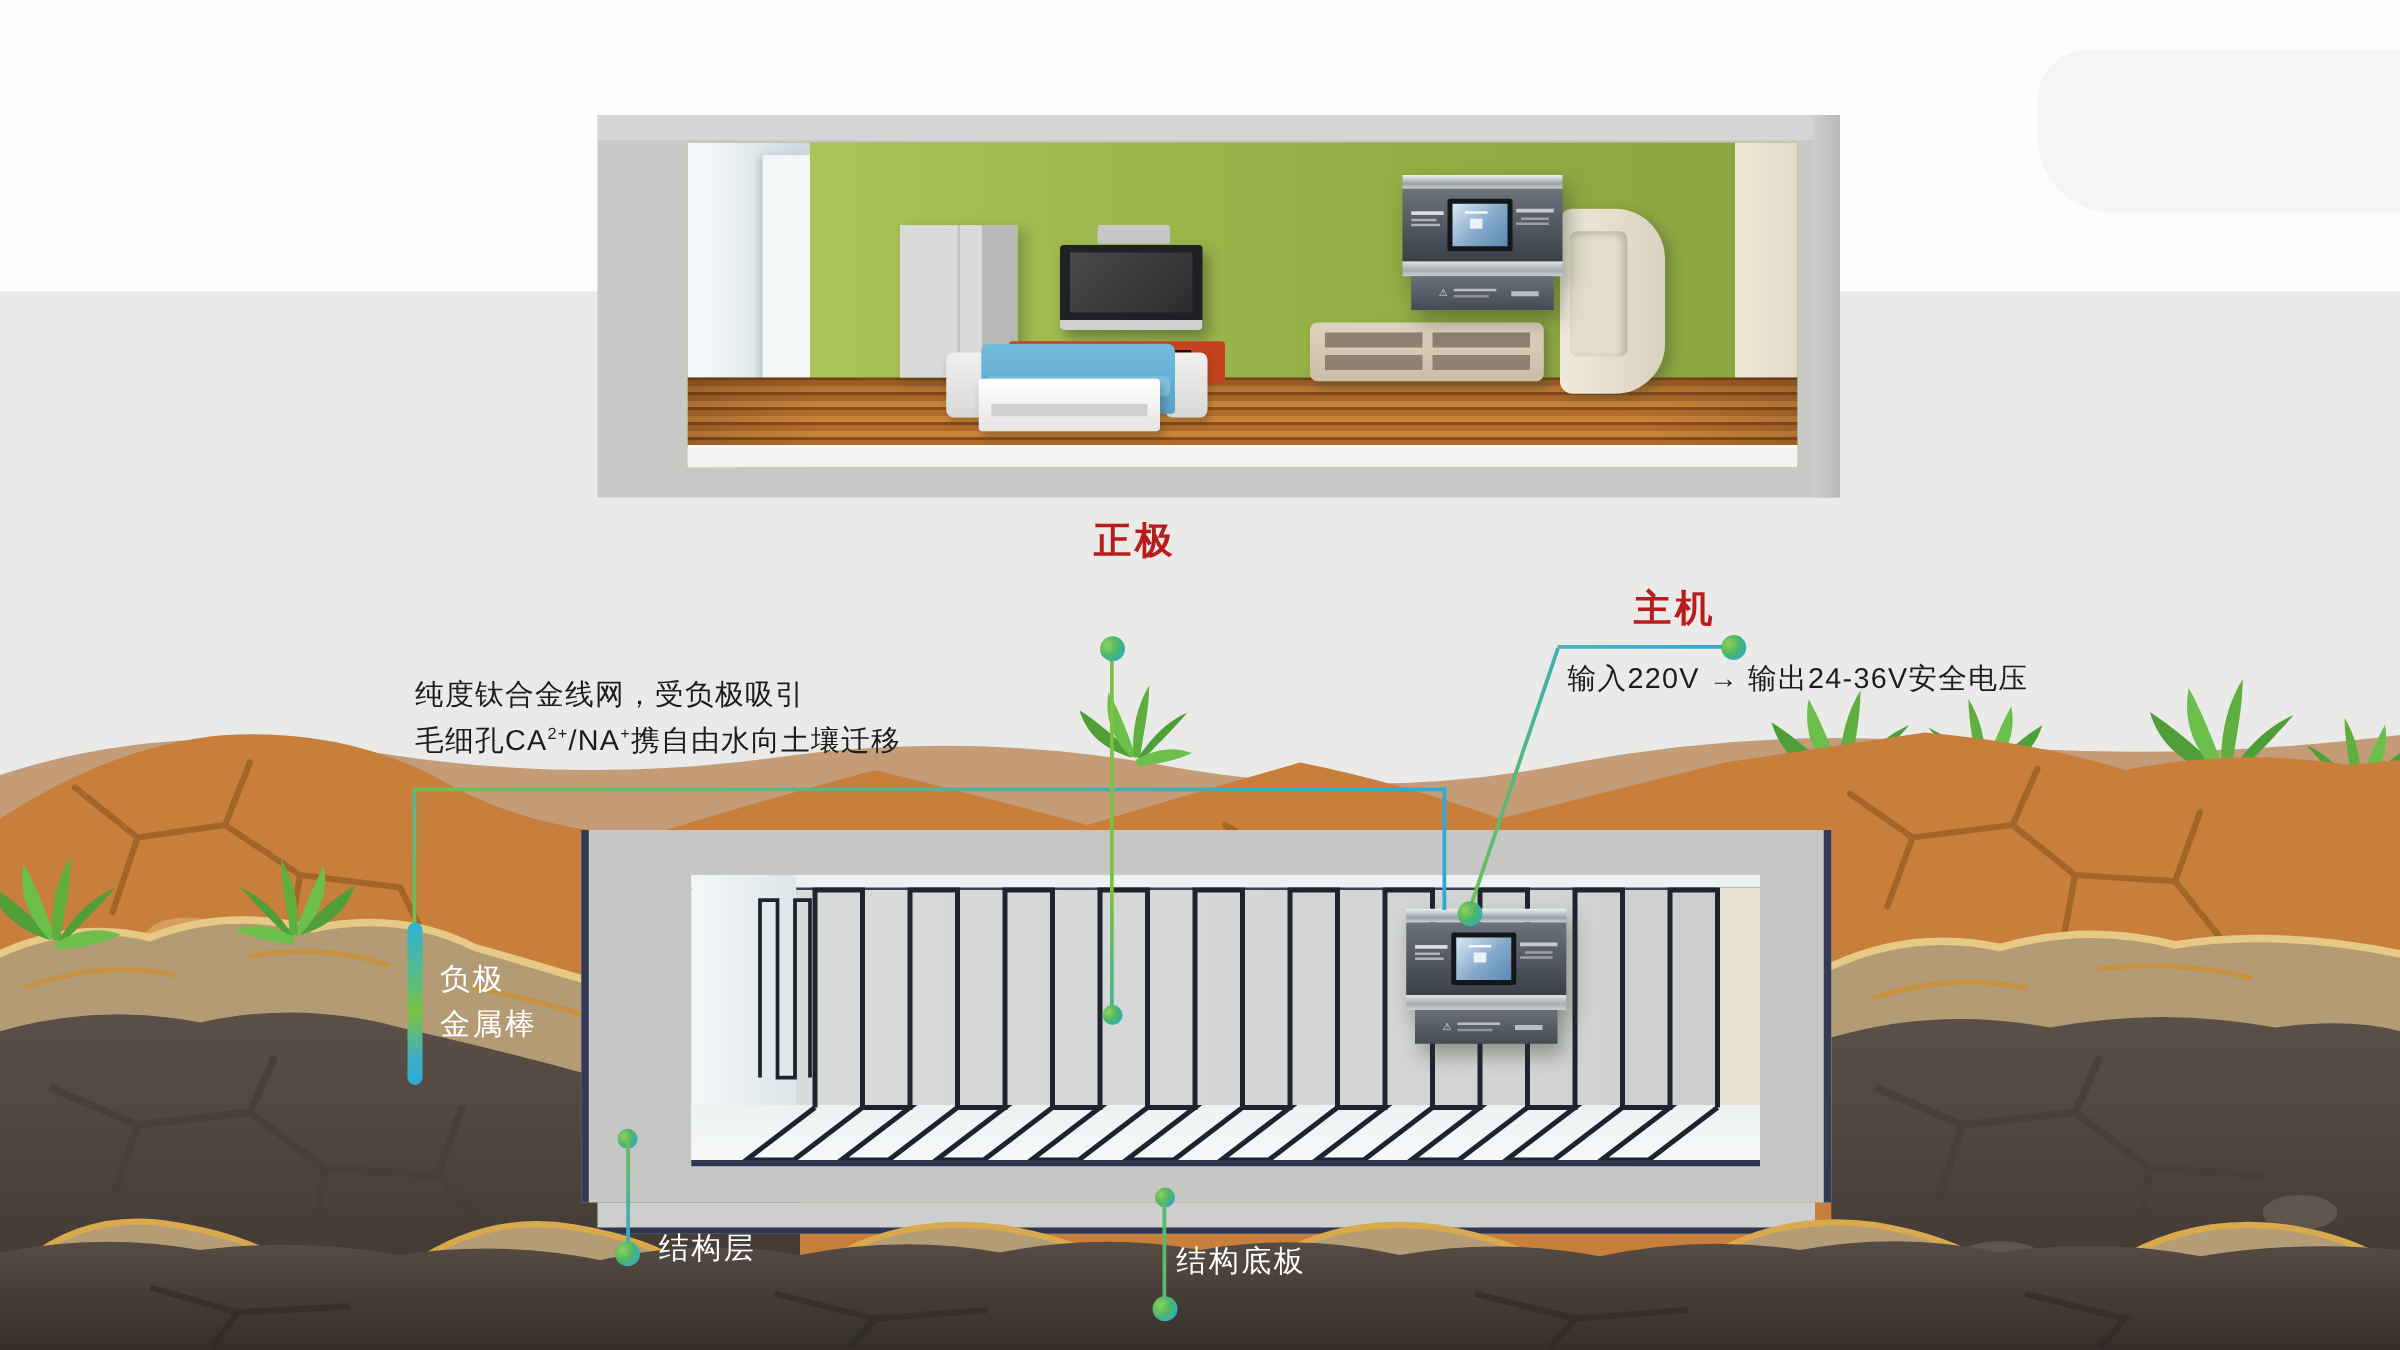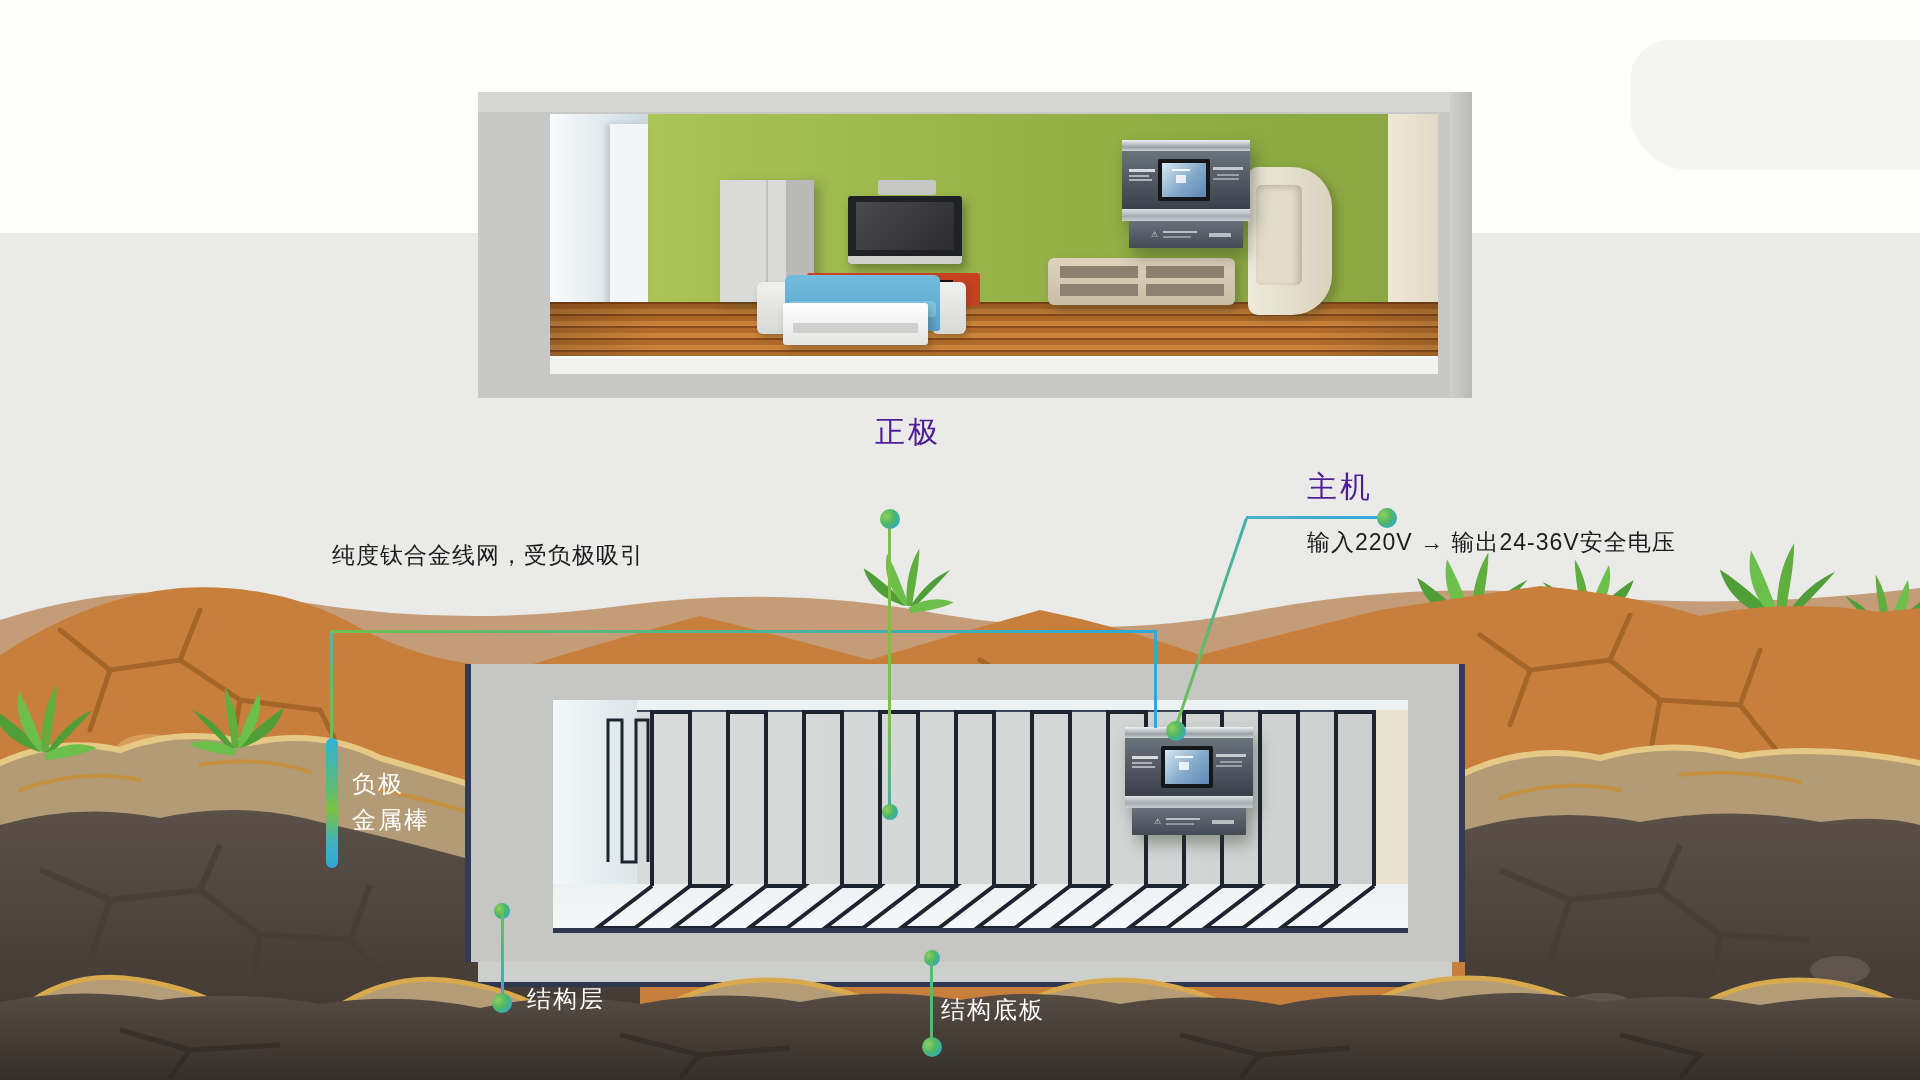--- a/index.html
+++ b/index.html
@@ -77,21 +77,21 @@
 
   
   .seg{position:absolute;}
   .dot{position:absolute;width:20px;height:20px;border-radius:50%;
        background:radial-gradient(circle at 30% 35%,#8fd05a,#4cb668 45%,#2ea9d8 85%);}
   .dot.small{width:16px;height:16px;}
   .rod{position:absolute;left:326px;top:738px;width:12px;height:130px;border-radius:6px;
        background:linear-gradient(180deg,#2fb3d6 0%,#5fbd72 40%,#7cc142 55%,#3fb0c4 82%,#2ea9d8 100%);}
 
   
-  .lbl-title{position:absolute;font-size:30px;font-weight:400;color:#4c1d95;letter-spacing:3px;text-align:center;}
+  .lbl-title{position:absolute;font-size:30px;font-weight:700;color:#b91c1c;letter-spacing:3px;text-align:center;}
   .lbl-desc{position:absolute;font-size:23px;color:#1c1c1c;letter-spacing:1px;}
   .lbl-white{position:absolute;font-size:24px;color:#ffffff;letter-spacing:2px;line-height:36px;}
   sup{font-size:13px;}
 </style>
 </head>
 <body>
 
 <div id="stage">
 
   <div class="abs bg-top"></div>
@@ -303,23 +303,26 @@
   <div class="seg" style="left:501px;top:911px;width:3px;height:92px;background:linear-gradient(180deg,#6fbf52,#2ea9d8);"></div>
   <div class="dot" style="left:492px;top:993px;"></div>
 
   <div class="dot small" style="left:924px;top:950px;"></div>
   <div class="seg" style="left:930px;top:958px;width:3px;height:88px;background:#58bb6b;"></div>
   <div class="dot" style="left:922px;top:1037px;"></div>
 
   <div class="lbl-title" style="left:875px;top:412px;">正极</div>
 
   <div class="lbl-title" style="left:1307px;top:467px;">主机</div>
-  <div class="lbl-desc" style="left:1307px;top:527px;">输入220V → 输出24-36V安全电压</div>
+  <div class="lbl-desc" style="left:1254px;top:527px;">输入220V → 输出24-36V安全电压</div>
 
   <div class="lbl-desc" style="left:332px;top:540px;">纯度钛合金线网，受负极吸引</div>
+  <div class="lbl-desc" style="left:332px;top:577px;">
+    <span>毛细孔CA</span><sup>2+</sup><span>/NA</span><sup>+</sup><span>携自由水向土壤迁移</span>
+  </div>
 
   <div class="lbl-white" style="left:352px;top:766px;">
     <div>负极</div>
     <div>金属棒</div>
   </div>
 
   <div class="lbl-white" style="left:527px;top:981px;">结构层</div>
   <div class="lbl-white" style="left:941px;top:992px;">结构底板</div>
 
 </div>

